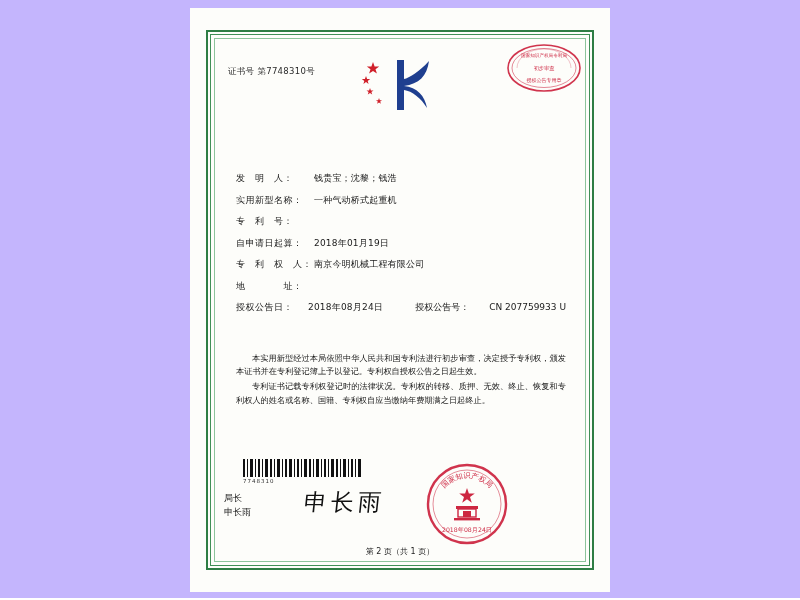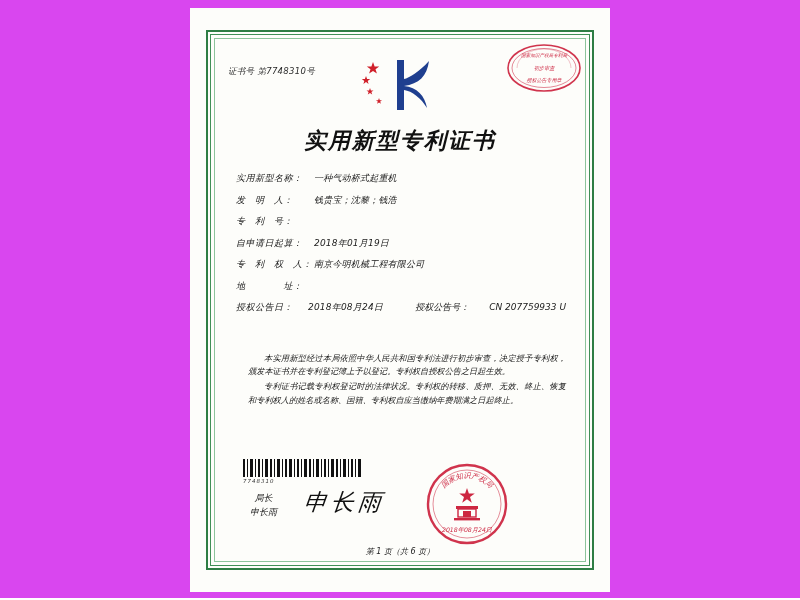--- a/index.html
+++ b/index.html
@@ -7,23 +7,22 @@
     padding: 0;
     width: 800px;
     height: 600px;
     background: #ffffff;
     font-family: "DejaVu Sans", sans-serif;
   }
   #page {
     position: relative;
     width: 800px;
     height: 598px;
-    background: #d946ef;
+    background: #c4b5fd;
     overflow: hidden;
-    font-style: italic;
   }
   
   .paper {
     position: absolute;
     left: 190px;
     top: 8px;
     width: 420px;
     height: 584px;
     background: #fdfdfa;
   }
@@ -143,21 +142,21 @@
     position: absolute;
     left: 236px;
     top: 352px;
     width: 330px;
     font-size: 8.2px;
     line-height: 13.2px;
     color: #1a1a1a;
     text-align: justify;
   }
   .body-text p {
-    margin: 0 0 2px 12px;
+    margin: 0 0 2px 0;
     text-indent: 16px;
   }
 
   
   .barcode {
     position: absolute;
     left: 243px;
     top: 459px;
     width: 120px;
     height: 18px;
@@ -167,26 +166,25 @@
     left: 243px;
     top: 478px;
     font-size: 5.5px;
     color: #333;
     letter-spacing: 1px;
   }
 
   
   .sig-label {
     position: absolute;
-    left: 250px;
+    left: 224px;
     top: 491px;
     font-size: 9px;
     line-height: 14px;
     color: #1a1a1a;
-    text-align: center;
   }
   .sig-hand {
     position: absolute;
     left: 304px;
     top: 487px;
     font-size: 23px;
     color: #111;
     font-family: "DejaVu Serif", serif;
     letter-spacing: 4px;
     transform: skewX(-6deg);
@@ -243,30 +241,29 @@
         <polygon points="9,20 10.1,23 13.2,23 10.7,24.9 11.6,27.9 9,26.1 6.4,27.9 7.3,24.9 4.8,23 7.9,23"></polygon>
         <polygon points="13,32 13.9,34.5 16.5,34.5 14.4,36.1 15.2,38.6 13,37.1 10.8,38.6 11.6,36.1 9.5,34.5 12.1,34.5"></polygon>
         <polygon points="22,42 22.8,44.2 25.1,44.2 23.2,45.6 23.9,47.8 22,46.5 20.1,47.8 20.8,45.6 18.9,44.2 21.2,44.2"></polygon>
       </g>
 
       <path d="M40 4 L40 54 L47 54 L47 30 C62 28 70 20 72 5 C62 16 52 22 47 23 L47 4 Z" fill="#1f3f8f"></path>
       <path d="M47 30 C60 31 68 40 70 52 C64 42 55 35 47 34 Z" fill="#1f3f8f"></path>
     </svg>
   </div>
 
-  <div class="title">实用新型专利证书</div>
 
   <div class="fields">
+    <div class="field-row">
+      <div class="field-label">发　明　人：</div>
+      <div class="field-value">钱贵宝；沈黎；钱浩</div>
+    </div>
     <div class="field-row">
       <div class="field-label">实用新型名称：</div>
       <div class="field-value">一种气动桥式起重机</div>
-    </div>
-    <div class="field-row">
-      <div class="field-label">发　明　人：</div>
-      <div class="field-value">钱贵宝；沈黎；钱浩</div>
     </div>
     <div class="field-row">
       <div class="field-label">专　利　号：</div>
     </div>
     <div class="field-row">
       <div class="field-label">自申请日起算：</div>
       <div class="field-value">2018年01月19日</div>
     </div>
     <div class="field-row">
       <div class="field-label">专　利　权　人：</div>
@@ -350,15 +347,15 @@
         <rect x="31" y="44" width="22" height="3" fill="#c8102e"></rect>
         <rect x="33" y="47" width="18" height="8" fill="none" stroke="#c8102e" stroke-width="1.4"></rect>
         <rect x="38" y="49" width="8" height="6" fill="#c8102e"></rect>
         <rect x="29" y="56" width="26" height="2.4" fill="#c8102e"></rect>
       </g>
 
       <text x="42" y="70" font-size="6.2" fill="#c8102e" text-anchor="middle" font-family="DejaVu Sans, sans-serif" opacity="0.9">2018年08月24日</text>
     </svg>
   </div>
 
-  <div class="footer">第 1 页（共 6 页）</div>
+  <div class="footer">第 2 页（共 1 页）</div>
 
 </div>
 
 </body></html>

